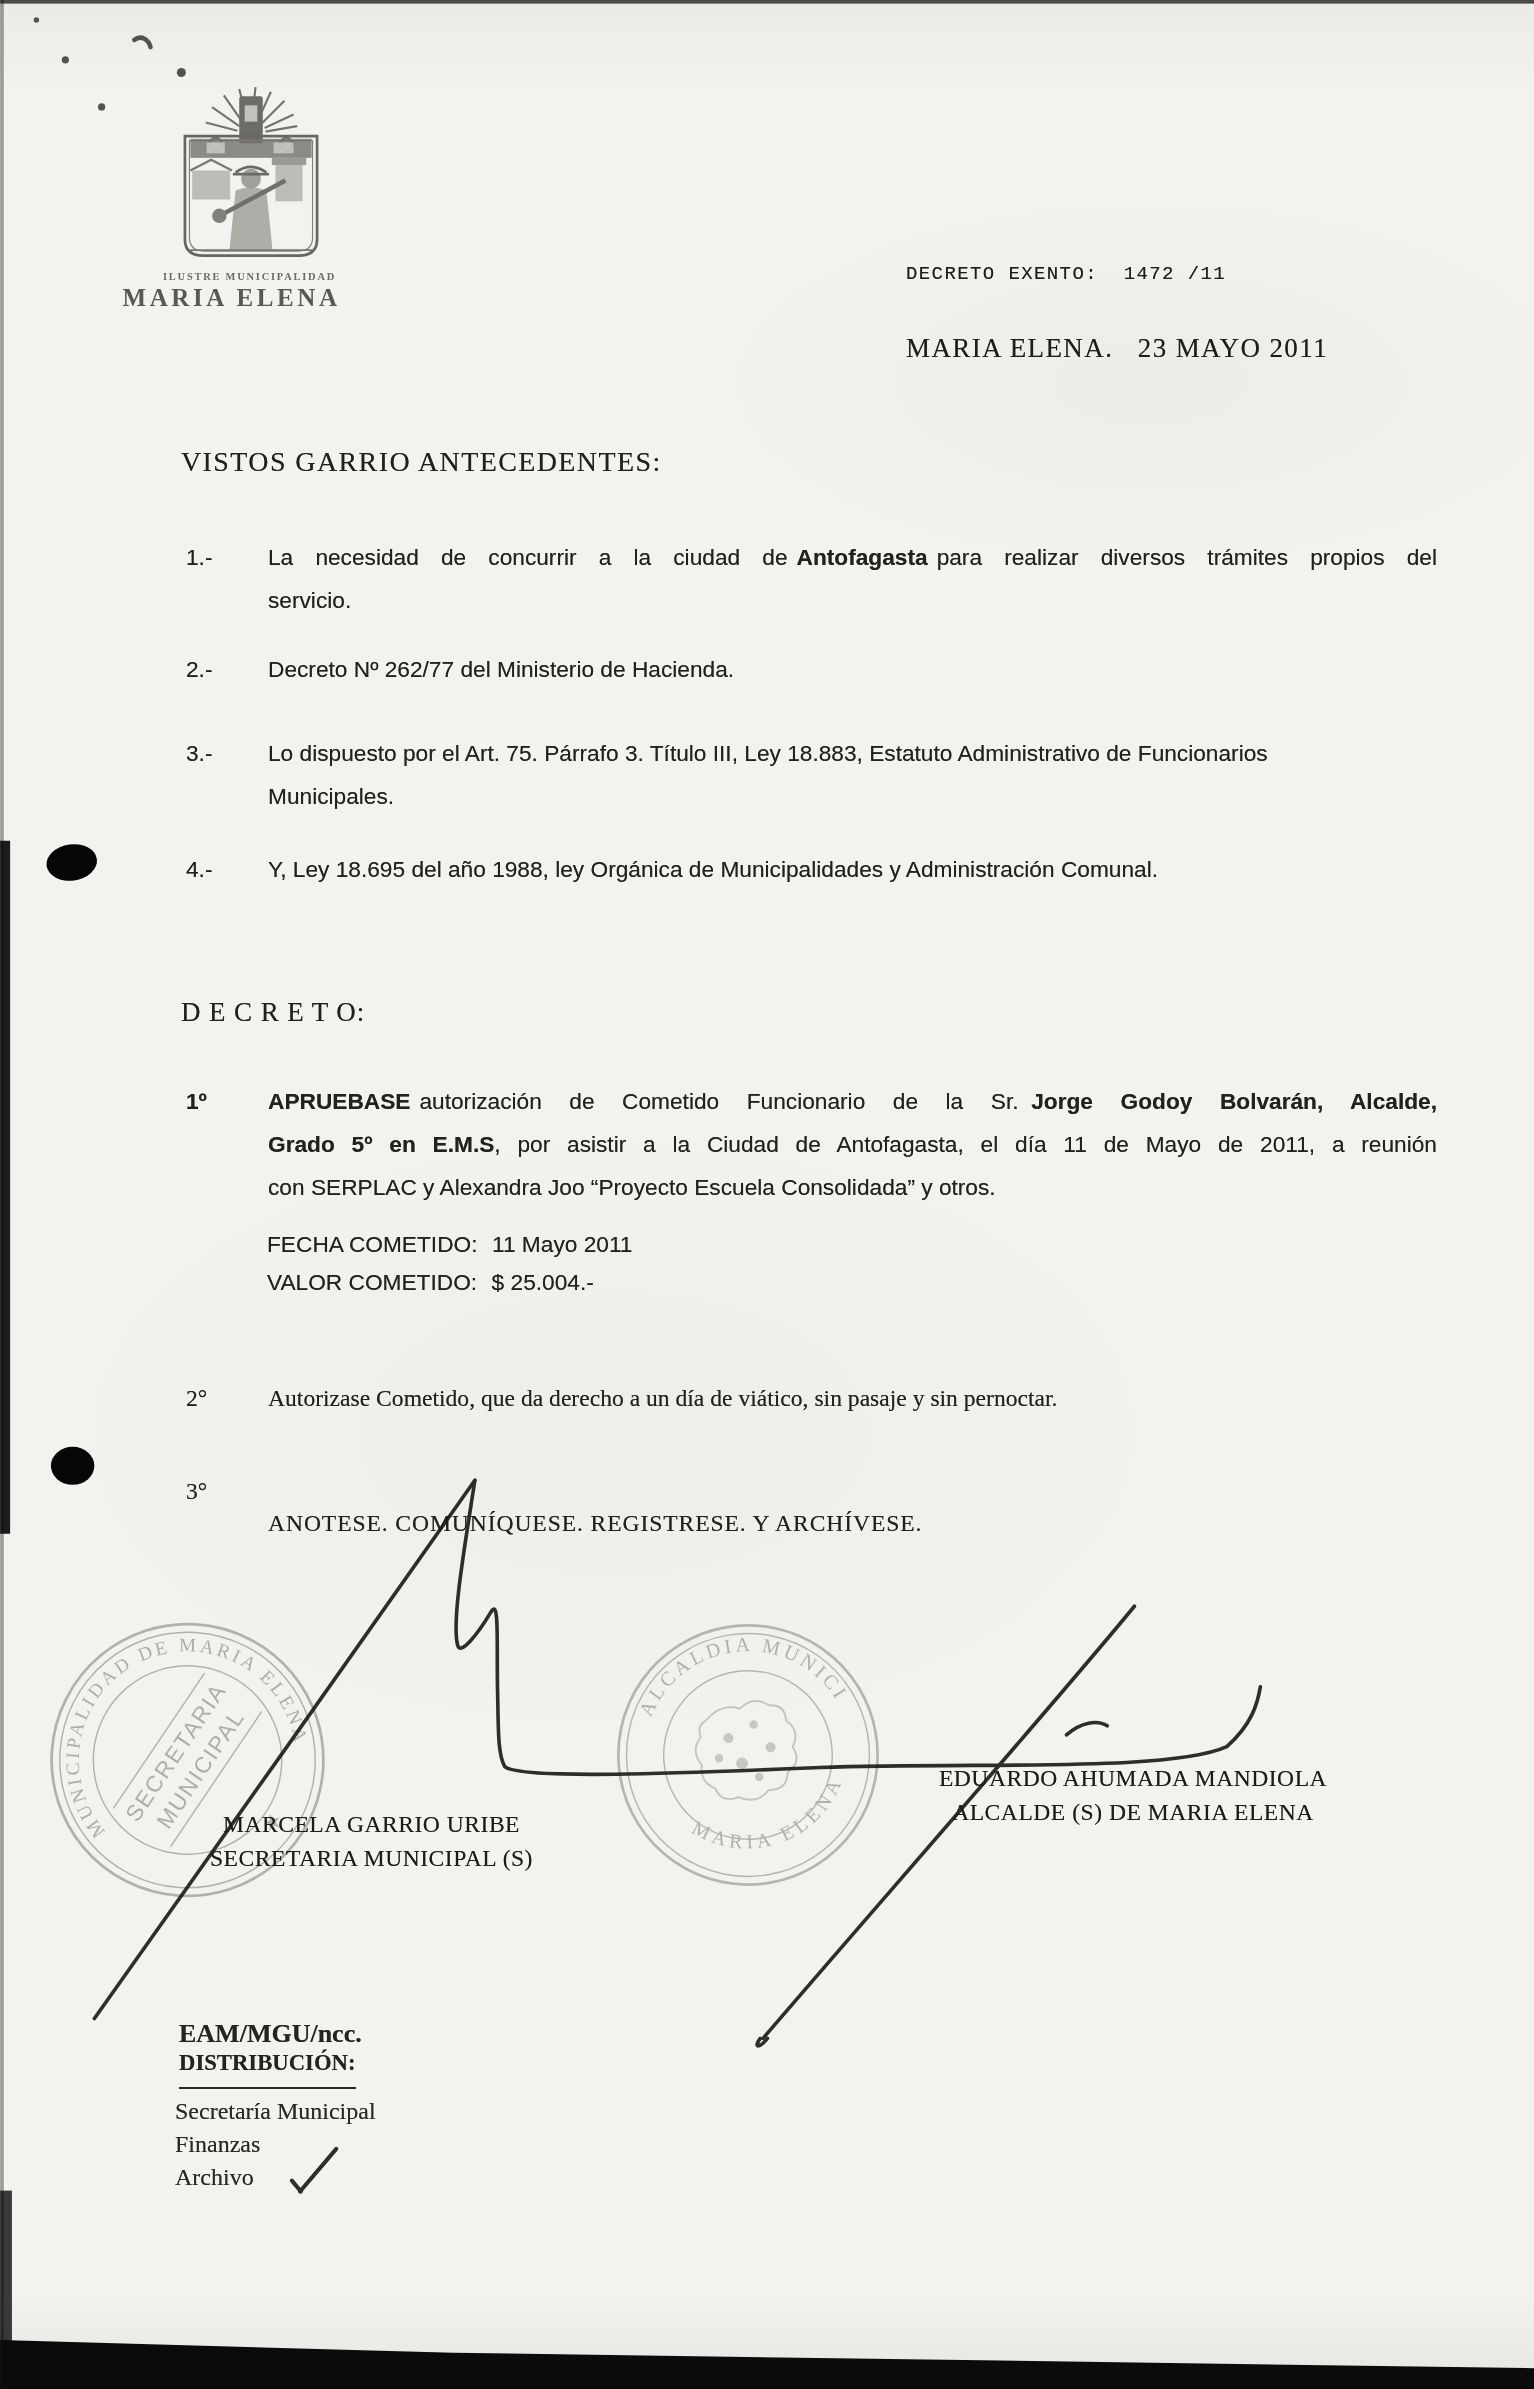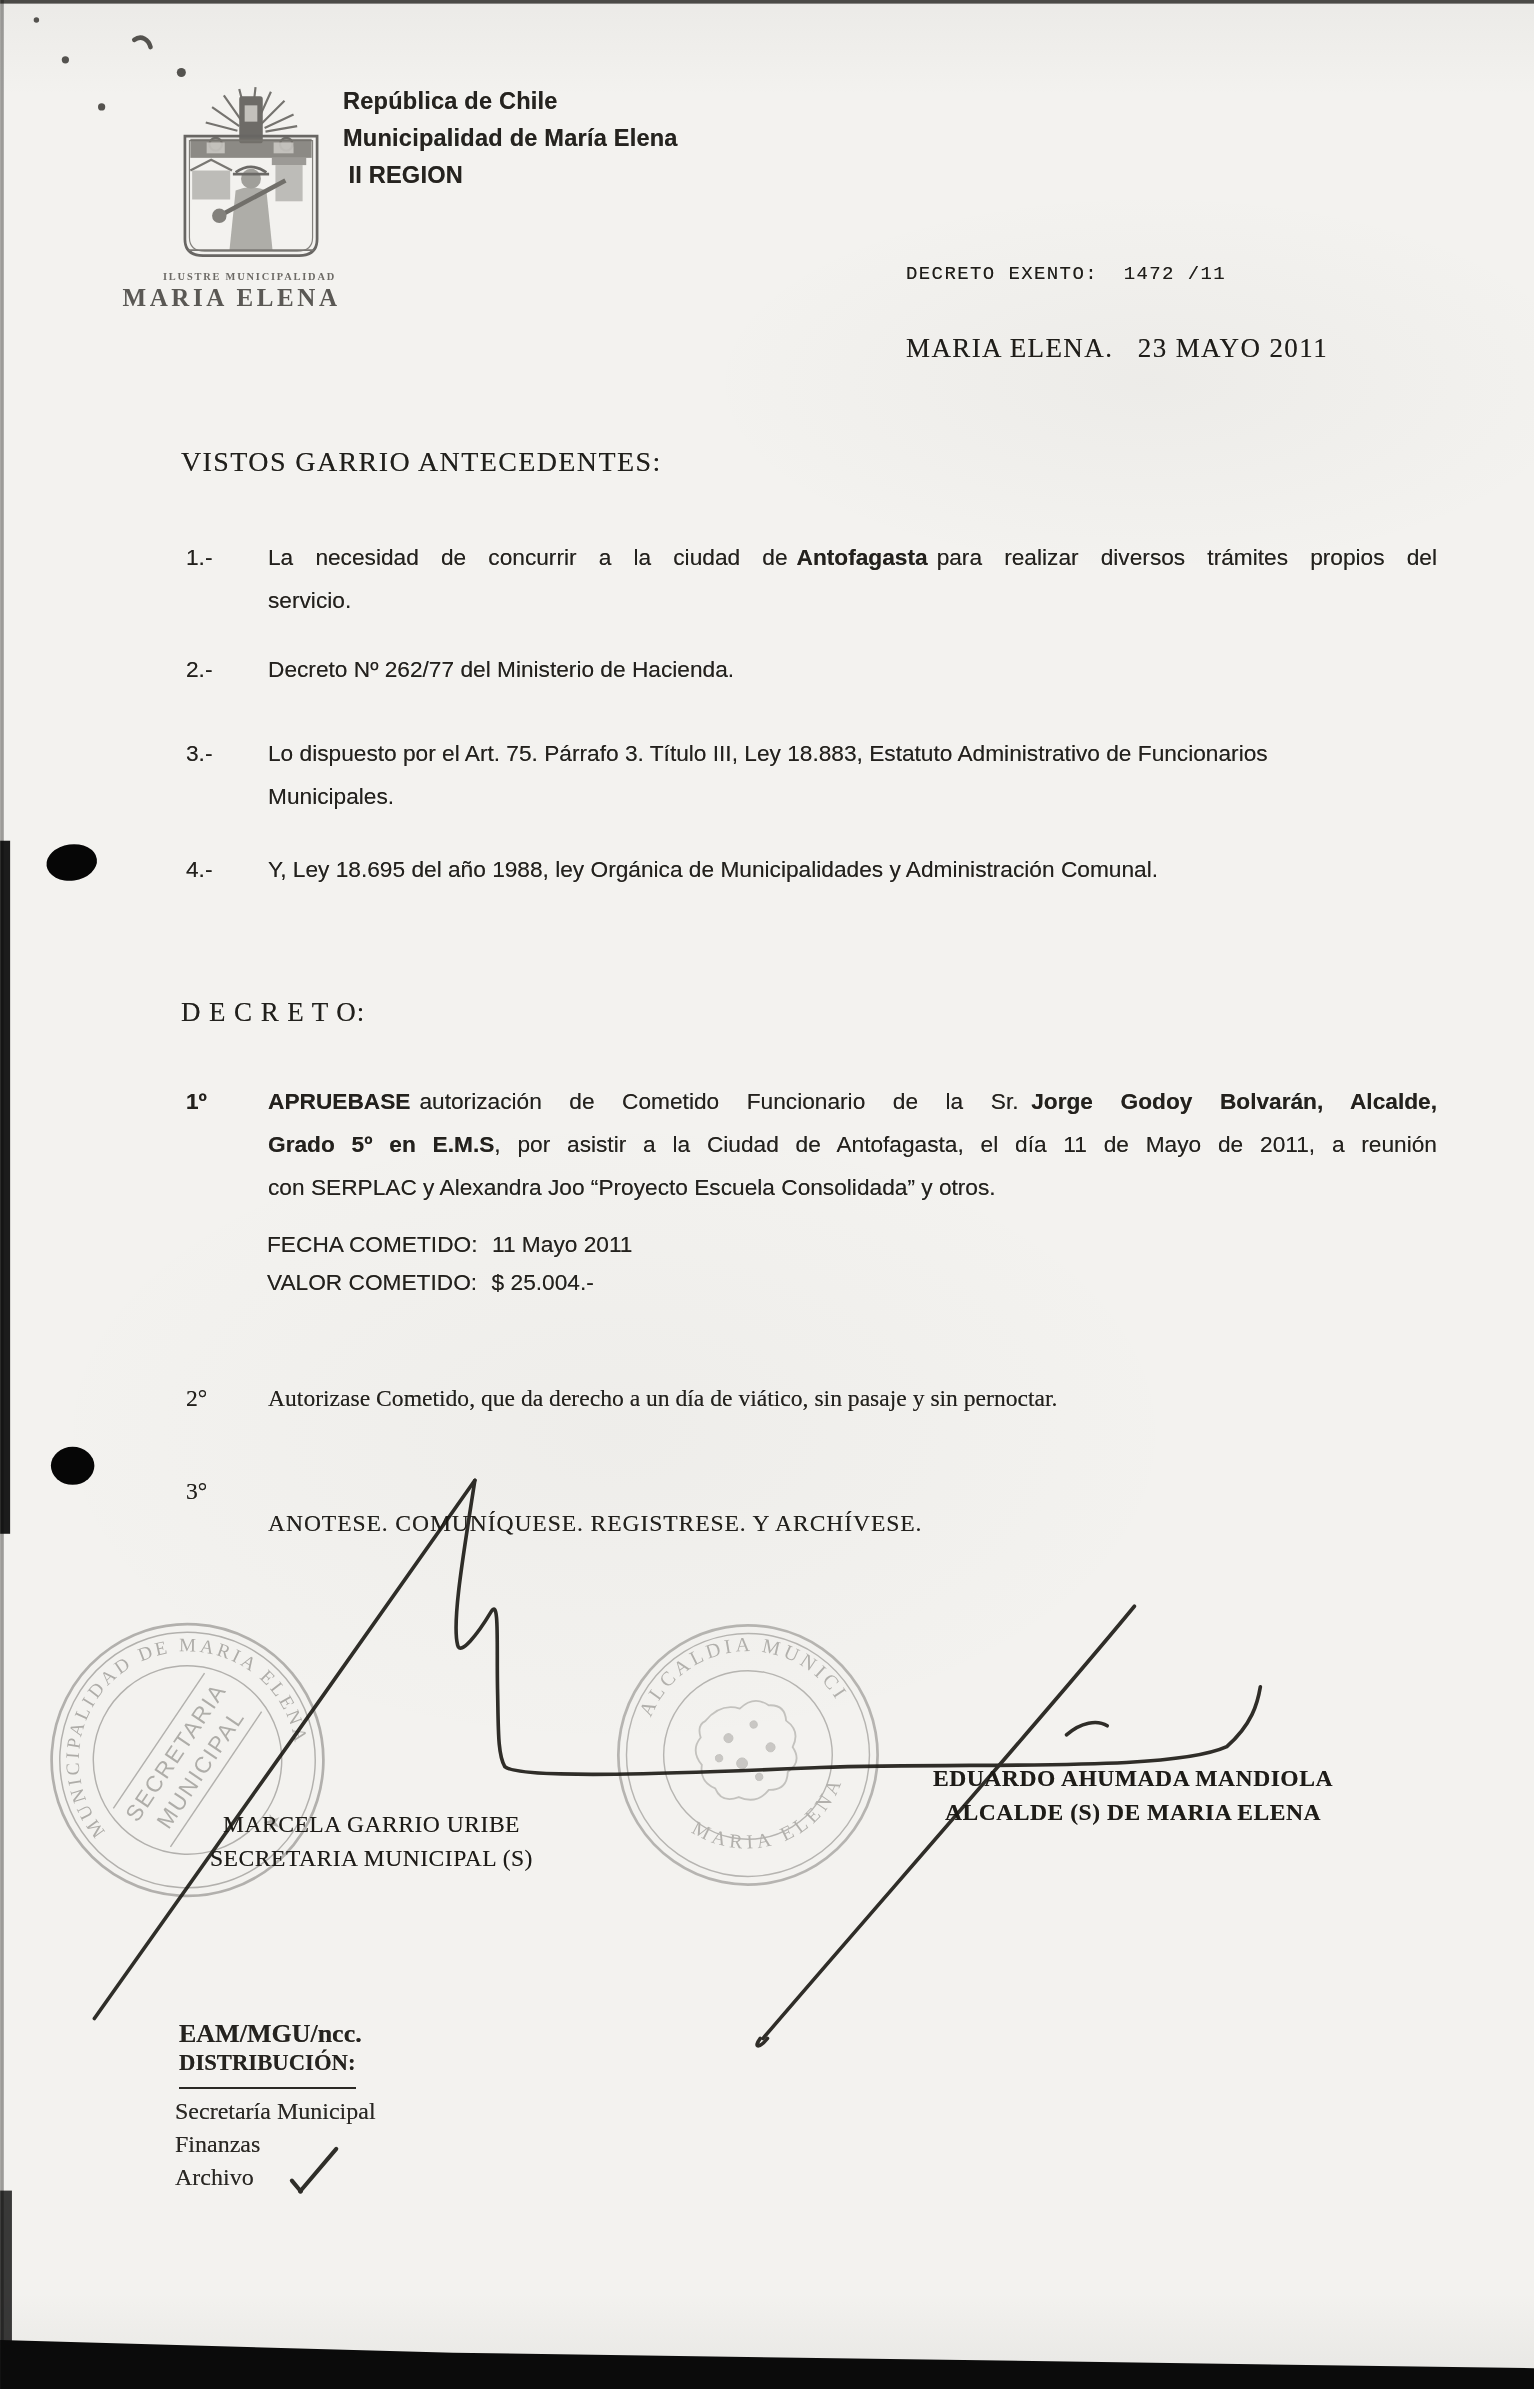--- a/index.html
+++ b/index.html
@@ -115,25 +115,20 @@
       <circle cx="95" cy="111" r="11" fill="#8f8d88"></circle>
       <path d="M78,104 Q95,92 112,104" fill="none" stroke="#4e4c48" stroke-width="3"></path>
       <line x1="75" y1="106" x2="115" y2="106" stroke="#4e4c48" stroke-width="3"></line>
       <path d="M78,124 Q95,117 112,124 L119,192 L71,192 Z" fill="#918f8a" opacity=".85"></path>
       <line x1="64" y1="150" x2="133" y2="113" stroke="#55534e" stroke-width="5"></line>
       <circle cx="60" cy="152" r="8" fill="#6b6964"></circle>
       <line x1="26" y1="190" x2="164" y2="190" stroke="#5f5d58" stroke-width="2"></line>
     </g>
   </svg>
 
-  <div class="abs org soft" style="z-index:4;">
-    <div>República de Chile</div>
-    <div>Municipalidad de María Elena</div>
-    <div style="padding-left:5.4px;">II REGION</div>
-  </div>
 
   <div class="abs crest-small sf" style="z-index:4;">ILUSTRE MUNICIPALIDAD</div>
   <div class="abs crest-big sf" style="z-index:4;">MARIA ELENA</div>
 
   <div class="abs decree-line sf pre soft" style="z-index:4;">DECRETO EXENTO:  1472 /11</div>
   <div class="abs place-date sf pre soft" style="z-index:4;">MARIA ELENA.   23 MAYO 2011</div>
 
   <div class="abs vistos-title sf soft" style="z-index:4;">VISTOS GARRIO ANTECEDENTES:</div>
 
   <div class="row soft" style="top:536px;z-index:4;">
@@ -187,21 +182,21 @@
 
   <div class="row srow soft" style="top:1470px;z-index:4;">
     <span class="num">3°</span>
     <div class="txt nwr" style="letter-spacing:0.9px;margin-top:32px;">ANOTESE. COMUNÍQUESE. REGISTRESE. Y ARCHÍVESE.</div>
   </div>
 
   <div class="abs sig-left sf soft" style="z-index:4;">
     <div>MARCELA GARRIO URIBE</div>
     <div>SECRETARIA MUNICIPAL (S)</div>
   </div>
-  <div class="abs sig-right sf soft" style="z-index:4;font-weight:bold;">
+  <div class="abs sig-right sf soft" style="z-index:4;">
     <div>EDUARDO AHUMADA MANDIOLA</div>
     <div>ALCALDE (S) DE MARIA ELENA</div>
   </div>
 
   <div class="abs initials sf soft" style="z-index:4;">EAM/MGU/ncc.</div>
   <div class="abs dist-label sf soft" style="z-index:4;">DISTRIBUCIÓN:</div>
   <div class="abs dist-items sf soft" style="z-index:4;">
     <div>Secretaría Municipal</div>
     <div>Finanzas</div>
     <div>Archivo</div>

